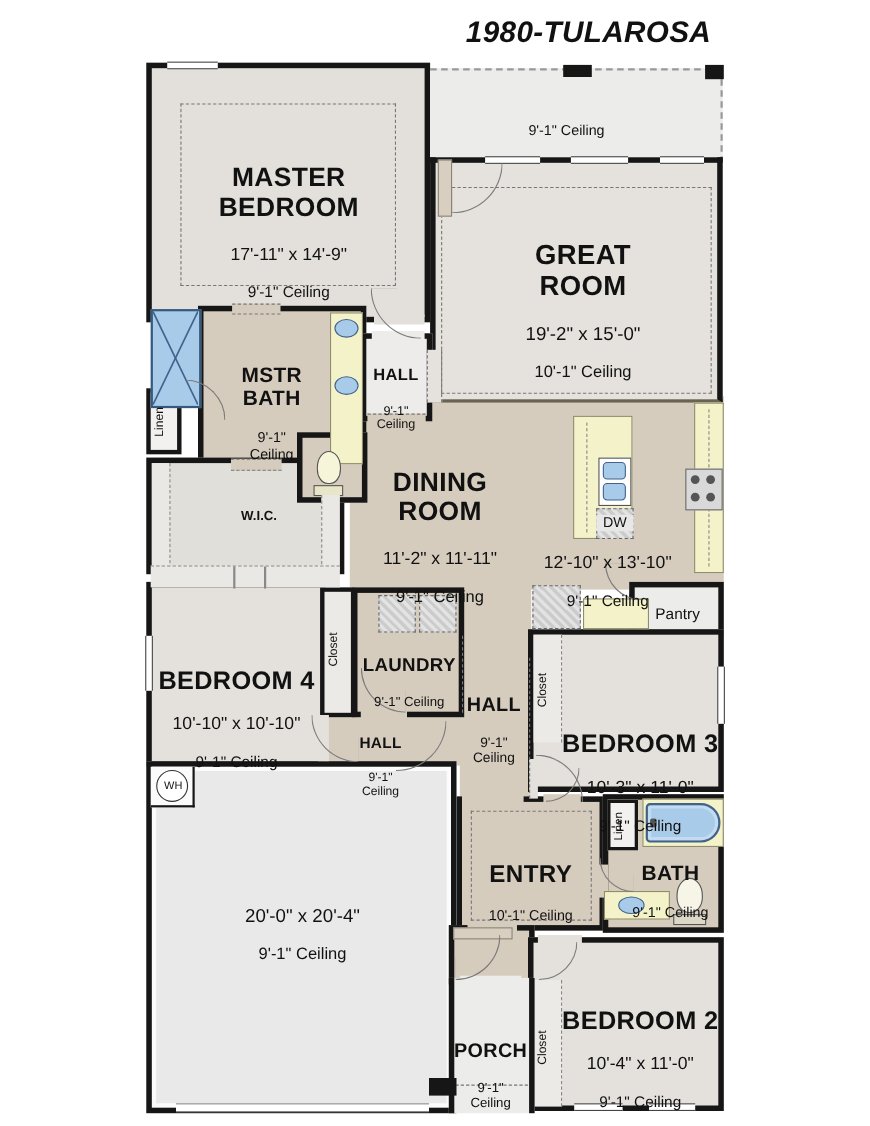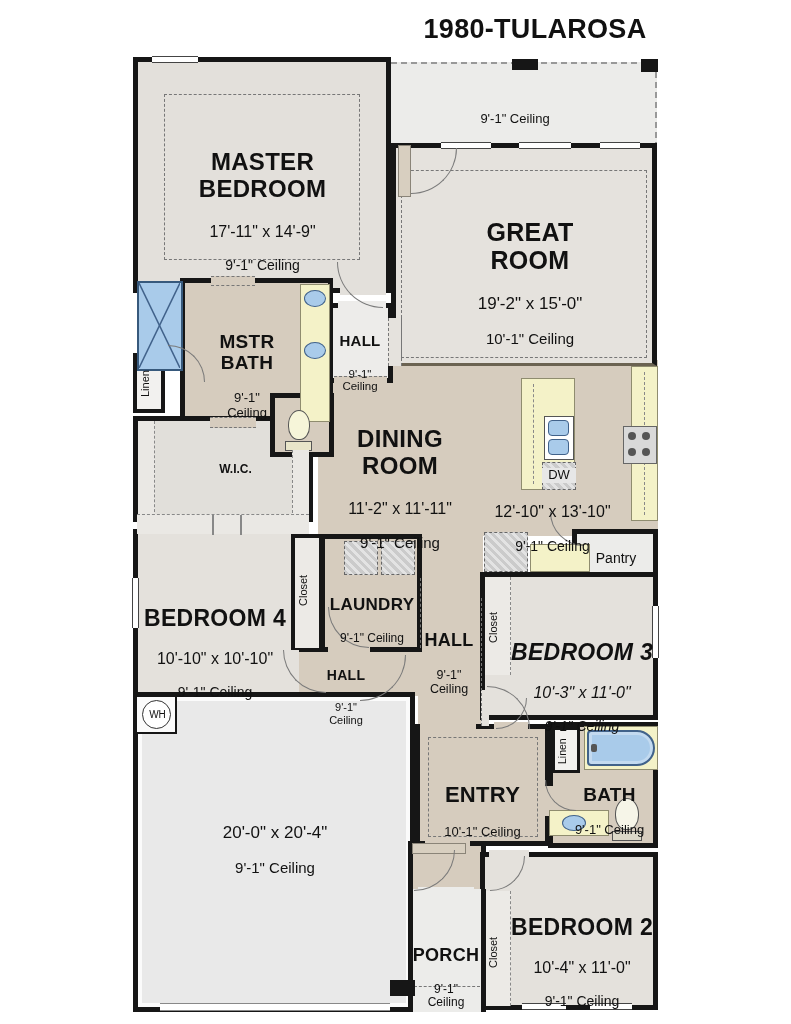--- a/index.html
+++ b/index.html
@@ -25,21 +25,21 @@
   .arc-tr{border-width:0 0 1.5px 1.5px;border-radius:0 0 0 100%;}
   .arc-bl{border-width:1.5px 1.5px 0 0;border-radius:0 100% 0 0;}
   .sinkblue{background:#a9cbea;border:1.5px solid #41628a;border-radius:50%;}
   .burner{position:absolute;width:8px;height:8px;border-radius:50%;background:#555;}
 </style>
 </head>
 <body>
 
 <div id="plan">
 
-  <div class="lbl nm" style="left:400px;top:14px;width:270px;font-size:27px;">1980-TULAROSA</div>
+  <div class="lbl nm" style="left:400px;top:14px;width:270px;font-size:27px;font-style:italic;">1980-TULAROSA</div>
 
   <div class="a tan" style="left:318px;top:360px;width:340px;height:176px;"></div>
   <div class="a tan" style="left:418px;top:533px;width:65px;height:195px;"></div>
   <div class="a tan" style="left:292px;top:645px;width:130px;height:51px;"></div>
 
   <div class="a gray wall" style="left:133px;top:57px;width:258px;height:236px;background:#e3e0db;"></div>
   <div class="a" style="left:391px;top:62px;width:266px;height:86px;background:#ececea;border-top:2px dashed #999;border-right:2px dashed #999;"></div>
   <div class="a" style="left:391px;top:143px;width:266px;height:223px;background:#e5e2dd;border:5px solid #161616;border-bottom:3px solid #6b6352;"></div>
   <div class="a tan wall" style="left:180px;top:278px;width:153px;height:147px;"></div>
   <div class="a wall4" style="left:133px;top:353px;width:32px;height:60px;background:#f2f1ef;"></div>
@@ -223,21 +223,21 @@
   <div class="lbl" style="left:315px;top:650px;width:62px;">
     <div class="nm" style="font-size:14px;">HALL</div>
     <div style="font-size:11px;">9'-1"
 Ceiling</div>
   </div>
   <div class="lbl" style="left:418px;top:612px;width:62px;">
     <div class="nm" style="font-size:18px;">HALL</div>
     <div style="font-size:12.5px;">9'-1"
 Ceiling</div>
   </div>
-  <div class="lbl" style="left:508px;top:622px;width:148px;font-style:italic;">
+  <div class="lbl" style="left:508px;top:646px;width:148px;">
     <div class="nm" style="font-size:23px;">BEDROOM 3</div>
     <div style="font-size:16px;">10'-3" x 11'-0"</div>
     <div style="font-size:14px;">9'-1" Ceiling</div>
   </div>
   <div class="lbl vert" style="left:487px;top:595px;width:22px;height:64px;font-size:11px;">Closet</div>
   <div class="lbl" style="left:180px;top:805px;width:190px;">
     <div style="font-size:17px;">20'-0" x 20'-4"</div>
     <div style="font-size:15px;">9'-1" Ceiling</div>
   </div>
   <div class="lbl" style="left:420px;top:765px;width:125px;">

